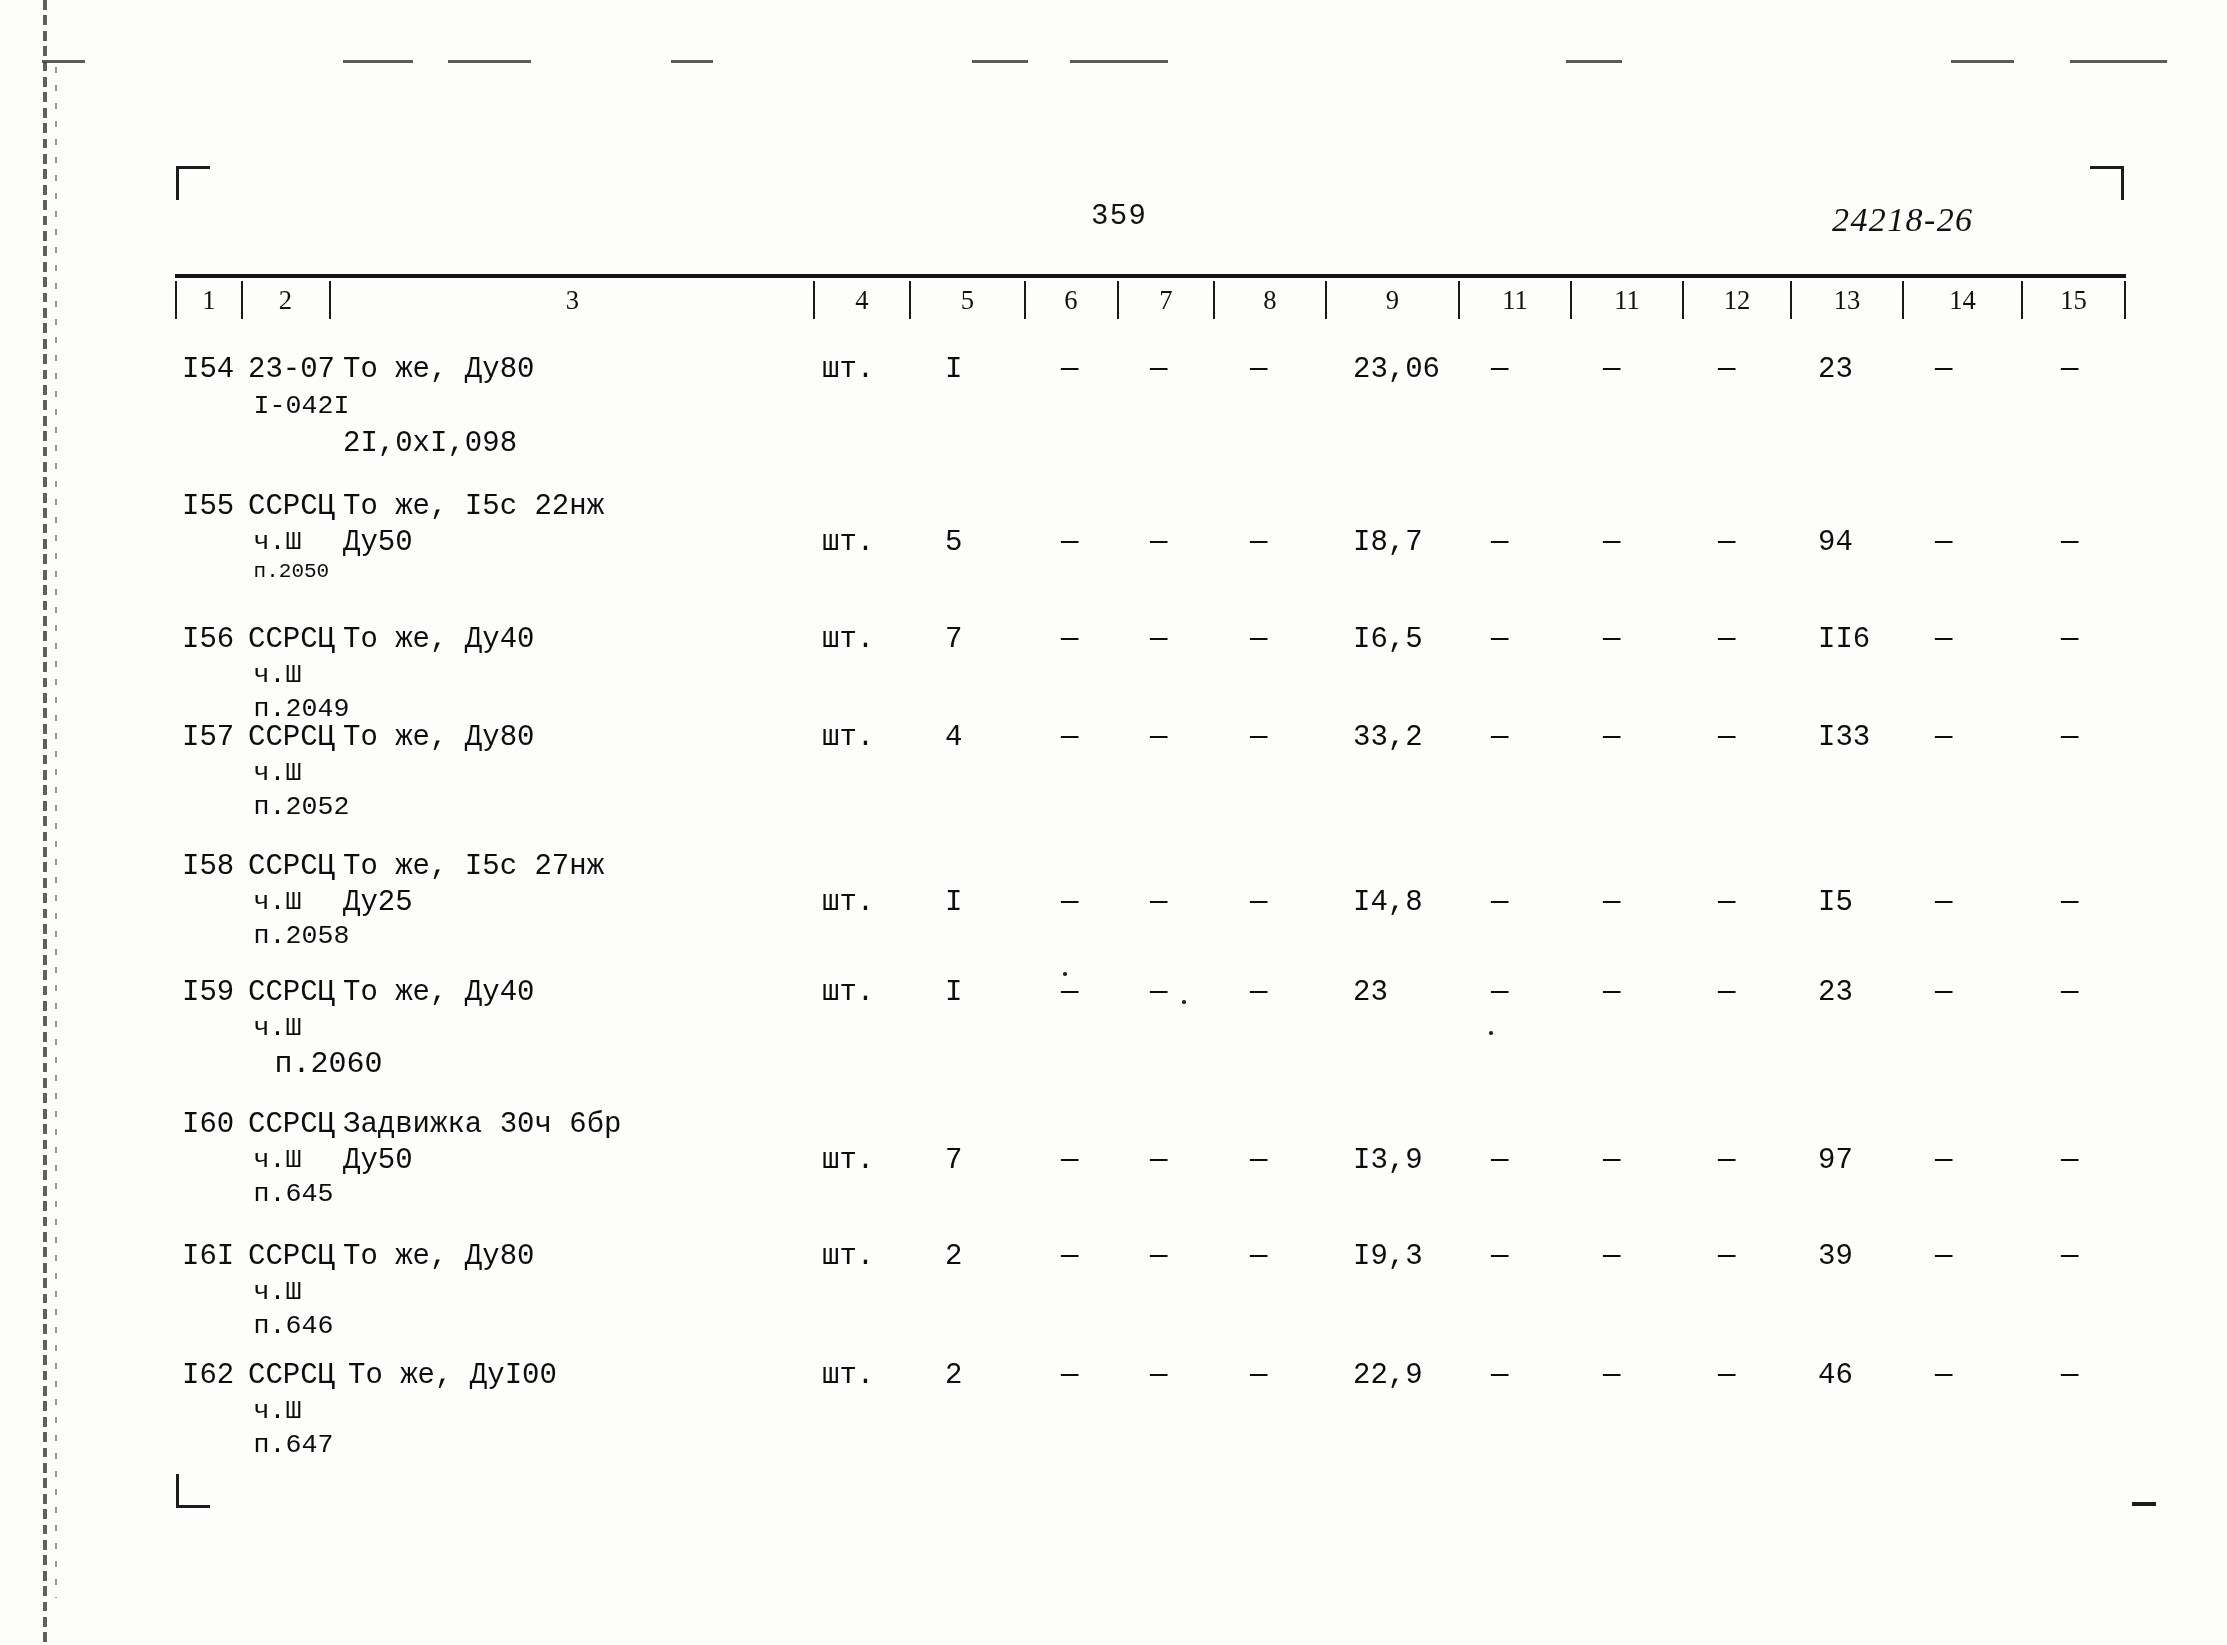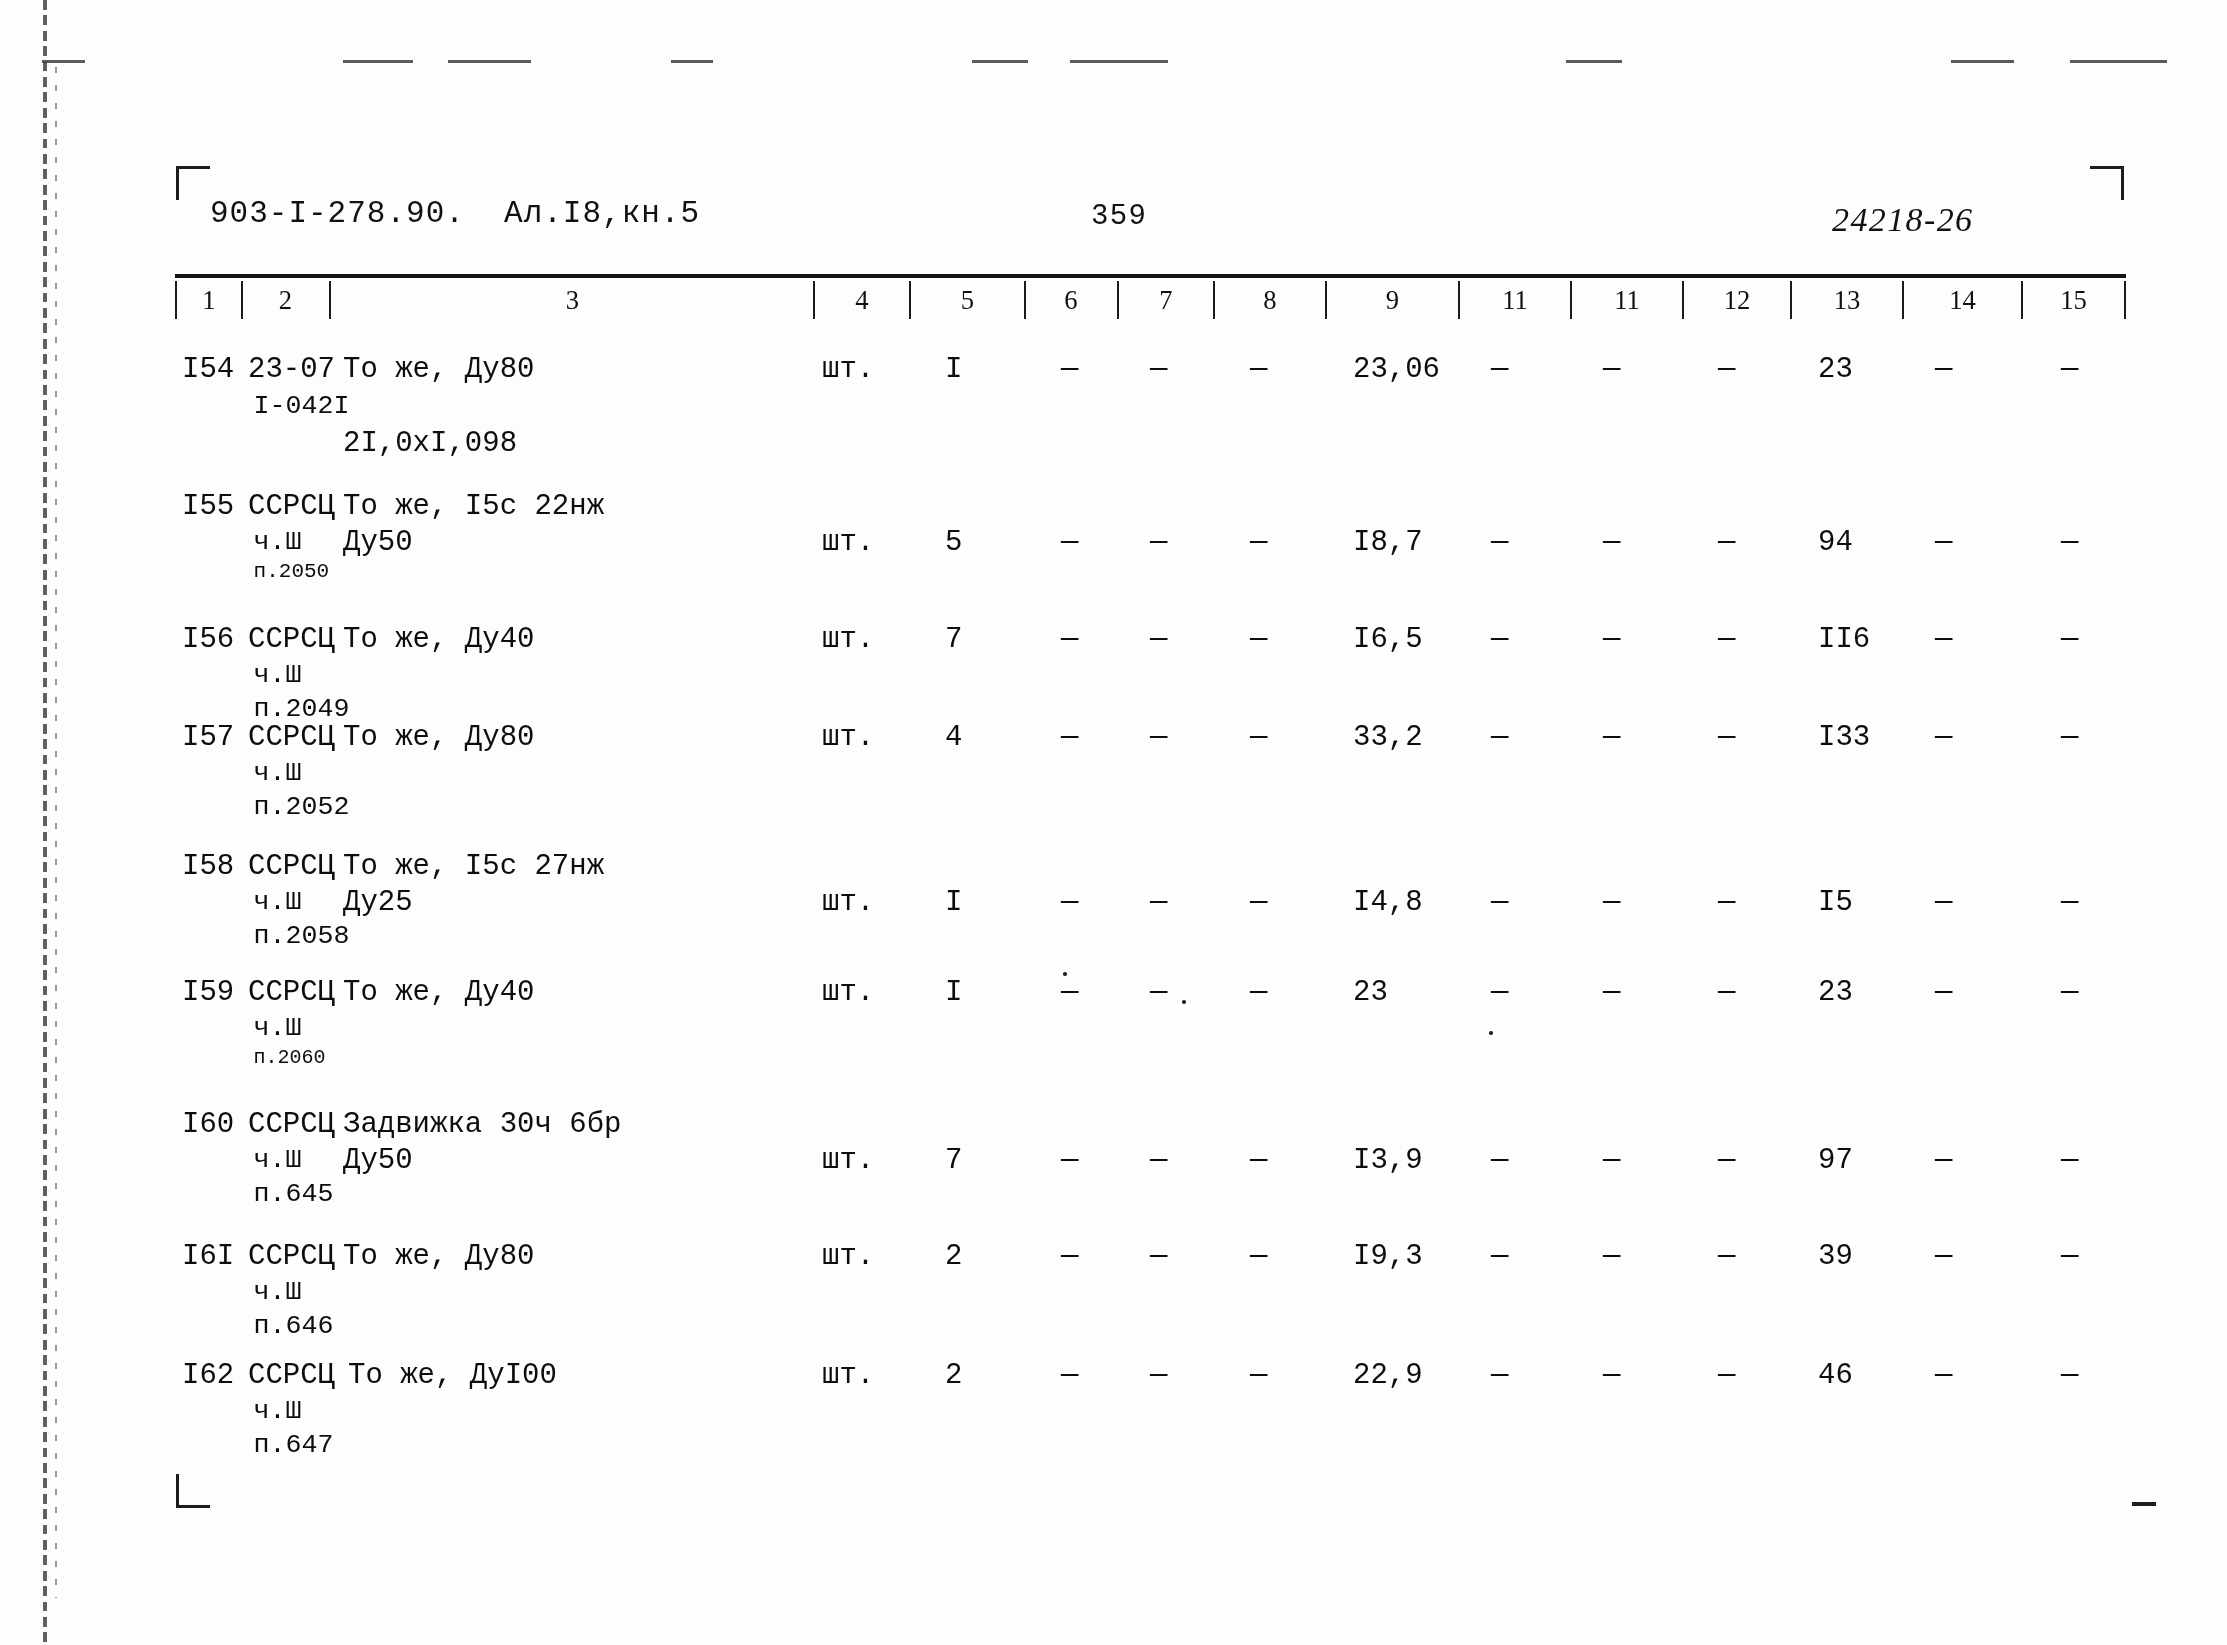--- a/index.html
+++ b/index.html
@@ -158,21 +158,20 @@
 
   <div class="scan-edge-left"></div>
   <div class="scan-edge-left2"></div>
   <div class="scan-top-dashes"></div>
 
   <div class="corner corner-tl"></div>
   <div class="corner corner-tr"></div>
   <div class="corner corner-bl"></div>
   <div class="corner-br-dash"></div>
 
-  <div class="doc-code">903-I-278.90.  Ал.I8,кн.5</div>
   <div class="page-number"><span>359</span></div>
   <div class="sheet-stamp">24218-26</div>
 
   <div class="colband" id="colband">
       <div class="colcell" style="left: 0px; width: 66px;">
         <span>1</span>
       </div>
       <div class="colcell" style="left: 66px; width: 87px;">
         <span>2</span>
       </div>
@@ -301,21 +300,21 @@
         <div class="cell num" style="left: 1178px; top: 36px;">I4,8</div>
         <div class="cell num" style="left: 1316px; top: 36px;">—</div>
         <div class="cell num" style="left: 1428px; top: 36px;">—</div>
         <div class="cell num" style="left: 1543px; top: 36px;">—</div>
         <div class="cell num" style="left: 1643px; top: 36px;">I5</div>
         <div class="cell num" style="left: 1760px; top: 36px;">—</div>
         <div class="cell num" style="left: 1886px; top: 36px;">—</div>
       </div>
       <div class="row" style="position: absolute; left: 0px; top: 645px; width: 100%; height: 133px;">
         <div class="cell c1" style="left: 7px; top: 0px;">I59</div>
-        <div class="cell c2" style="left: 73px; top: 0px;"><div style="font-size: 29px; padding-left: 0px;">ССРСЦ</div><div style="font-size: 26.6px; padding-left: 5.6px;">ч.Ш</div><div style="font-size: 20px; padding-left: 5.6px;">п.2060</div></div>
+        <div class="cell c2" style="left: 73px; top: 0px;"><div style="font-size: 29px; padding-left: 0px;">ССРСЦ</div><div style="font-size: 26.6px; padding-left: 5.6px;">ч.Ш</div><div style="font-size: 30px; padding-left: 5.6px; margin-left: 21px;">п.2060</div></div>
         <div class="cell c3" style="left: 168px; top: 0px;">То же, Ду40</div>
         <div class="cell unit" style="left: 647px; top: 0px;">шт.</div>
         <div class="cell num" style="left: 770px; top: 0px;">I</div>
         <div class="cell num" style="left: 886px; top: 0px;">—</div>
         <div class="cell num" style="left: 975px; top: 0px;">—</div>
         <div class="cell num" style="left: 1075px; top: 0px;">—</div>
         <div class="cell num" style="left: 1178px; top: 0px;">23</div>
         <div class="cell num" style="left: 1316px; top: 0px;">—</div>
         <div class="cell num" style="left: 1428px; top: 0px;">—</div>
         <div class="cell num" style="left: 1543px; top: 0px;">—</div>

